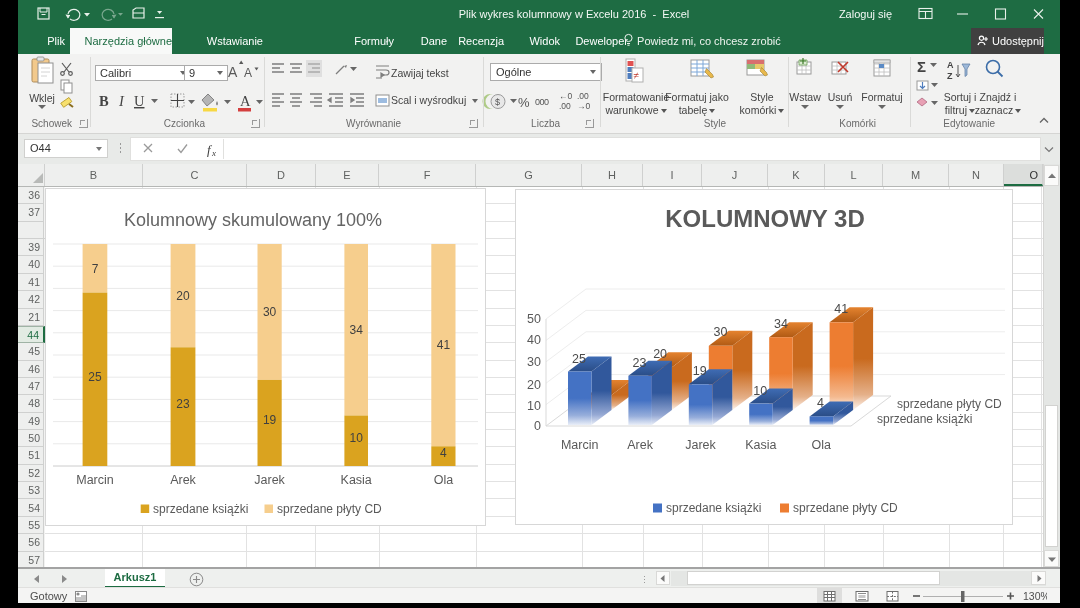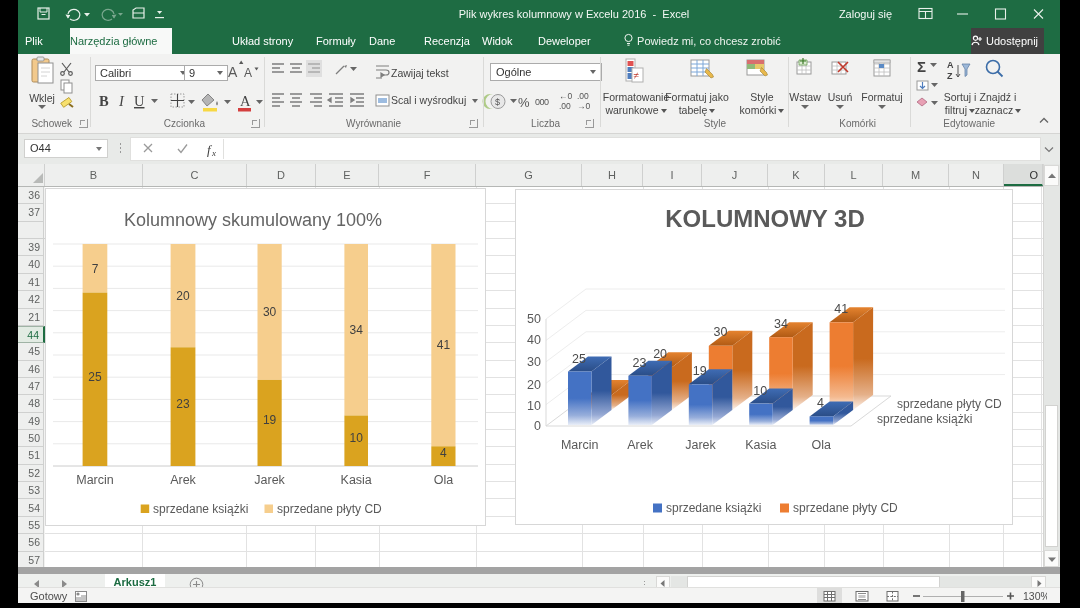--- a/index.html
+++ b/index.html
@@ -3,39 +3,39 @@
 <meta charset="utf-8">
 <style>
   html,body{margin:0;padding:0;}
   body{width:1080px;height:608px;background:#000;overflow:hidden;
        font-family:"Liberation Sans",sans-serif;position:relative;}
   .abs{position:absolute;}
   #win{position:absolute;left:18px;top:0;width:1042px;height:603px;background:#f2f2f1;overflow:hidden;}
   
   #titlebar{position:absolute;left:0;top:0;width:100%;height:28px;background:#1e6c43;}
   #tabrow{position:absolute;left:0;top:28px;width:100%;height:26px;background:#1e6c43;}
-  .tab{position:absolute;top:0;height:26px;line-height:26px;color:#fff;font-size:11px;text-align:left;}
+  .tab{position:absolute;top:0;height:26px;line-height:26px;color:#fff;font-size:11px;text-align:right;}
   
   #ribbon{position:absolute;left:0;top:54px;width:100%;height:79px;background:#f2f2f1;border-bottom:1px solid #d5d5d3;}
   .gsep{position:absolute;top:3px;height:70px;width:1px;background:#dadad8;}
   .glabel{position:absolute;top:64px;font-size:10px;color:#6a6a6a;text-align:right;white-space:nowrap;}
   .launch{position:absolute;top:65px;width:9px;height:9px;border-right:1px solid #9a9a9a;border-bottom:1px solid #9a9a9a;box-sizing:border-box;}
   .launch:before{content:"";position:absolute;right:2px;bottom:2px;width:4px;height:4px;border-left:1px solid #9a9a9a;border-top:1px solid #9a9a9a;}
   .rtext{font-size:10.5px;color:#444;white-space:nowrap;}
   .combo{position:absolute;background:#fff;border:1px solid #ababab;font-size:11px;color:#333;}
   .darr{display:inline-block;width:0;height:0;border-left:3px solid transparent;border-right:3px solid transparent;border-top:4px solid #666;vertical-align:middle;}
   
   #fbar{position:absolute;left:0;top:134px;width:100%;height:30px;background:#e8eae8;border-bottom:1px solid #cfcfcd;}
   
   #colhead{position:absolute;left:0;top:164px;width:100%;height:23px;background:#eeefee;}
   .ch{position:absolute;top:0;height:22px;line-height:22px;text-align:center;font-size:11px;color:#5f6160;border-right:1px solid #cfd0cf;box-sizing:border-box;}
   #rowhead{position:absolute;left:0;top:187px;width:26px;height:382px;background:#eeefee;border-right:1px solid #cfd0cf;box-sizing:border-box;}
   .rh{position:absolute;left:0;width:26px;text-align:right;padding-right:4px;box-sizing:border-box;font-size:10.5px;color:#5f6160;border-bottom:1px solid #cfd0cf;}
   
-  #sheetbar{position:absolute;left:0;top:567px;width:100%;height:20px;background:#eef0ee;border-top:7px solid #a3a3a3;}
+  #sheetbar{position:absolute;left:0;top:567px;width:100%;height:20px;background:#eef0ee;border-top:2px solid #a3a3a3;}
   #statusbar{position:absolute;left:0;top:587px;width:100%;height:16px;background:#f4f4f3;border-top:1px solid #e0e0de;}
 </style>
 </head>
 <body>
 <div id="win">
   <div id="titlebar">
     <svg class="abs" style="left:0;top:0" width="160" height="28" viewBox="0 0 160 28">
       <g stroke="#e8f0ea" stroke-width="1.2" fill="none">
         <rect x="20" y="8" width="11" height="11"></rect>
         <path d="M22 8 v4 h7 v-4 M23.5 14.5 h4" stroke-width="1"></path>
@@ -60,21 +60,21 @@
         <path d="M24 11.5 h13 M30.5 11.5 v7"></path>
         <path d="M62 14 h11"></path>
         <rect x="100.5" y="9" width="10" height="10"></rect>
         <path d="M139 9.5 l9 9 M148 9.5 l-9 9"></path>
       </g>
     </svg>
   </div>
   <div id="tabrow">
     <div class="tab" style="left:7px;width:40px;">Plik</div>
     <div class="tab" style="left:52px;width:102px;background:#f8f9f8;color:#1d6c42;">Narzędzia główne</div>
-    <div class="tab" style="left:214px;width:104px;">Układ strony</div>
+    <div class="tab" style="left:135px;width:110px;">Wstawianie</div>
     <div class="tab" style="left:298px;width:78px;">Formuły</div>
     <div class="tab" style="left:351px;width:78px;">Dane</div>
     <div class="tab" style="left:406px;width:80px;">Recenzja</div>
     <div class="tab" style="left:464px;width:78px;">Widok</div>
     <div class="tab" style="left:520px;width:90px;">Deweloper</div>
     <div class="tab" style="left:605px;width:220px;text-align:left;color:#eef4ef;">
       <svg width="11" height="14" viewBox="0 0 11 14" style="vertical-align:-2px">
           <g stroke="#eef4ef" fill="none" stroke-width="1">
             <circle cx="5.5" cy="5" r="3.6"></circle>
             <path d="M4 10.5 h3 M4.4 12.2 h2.2"></path>

